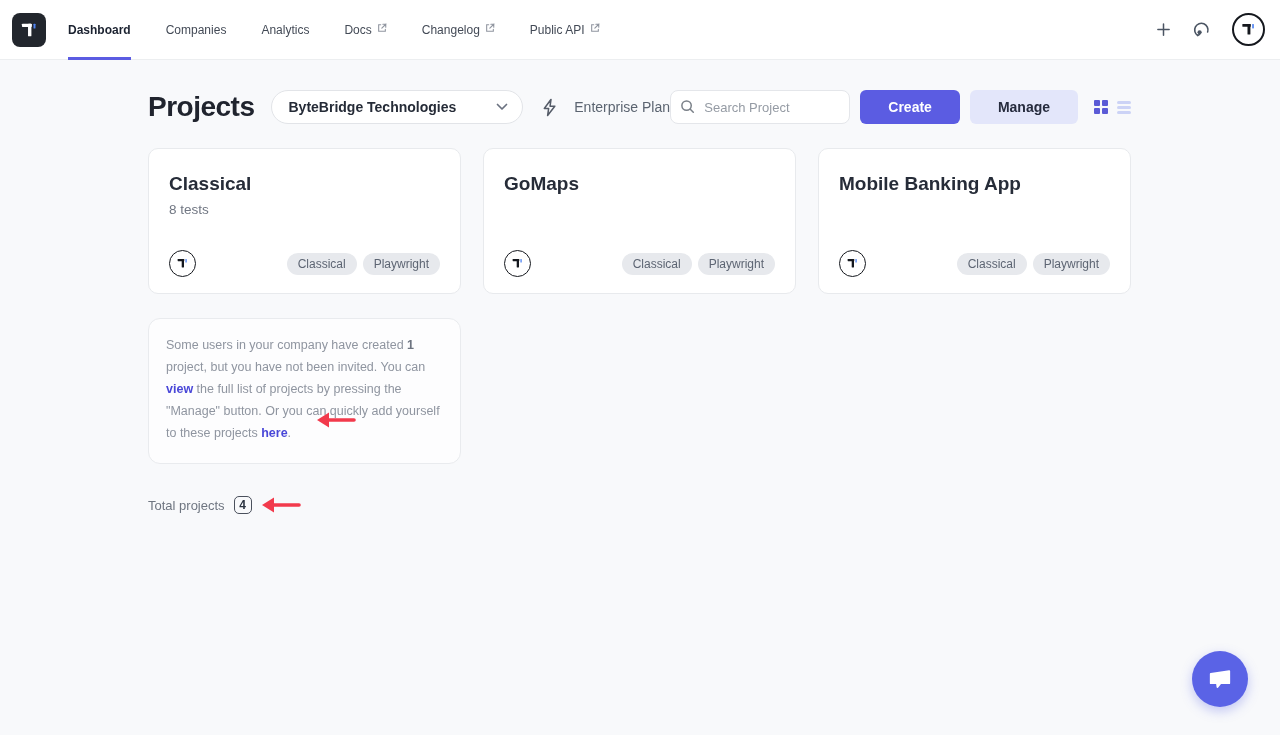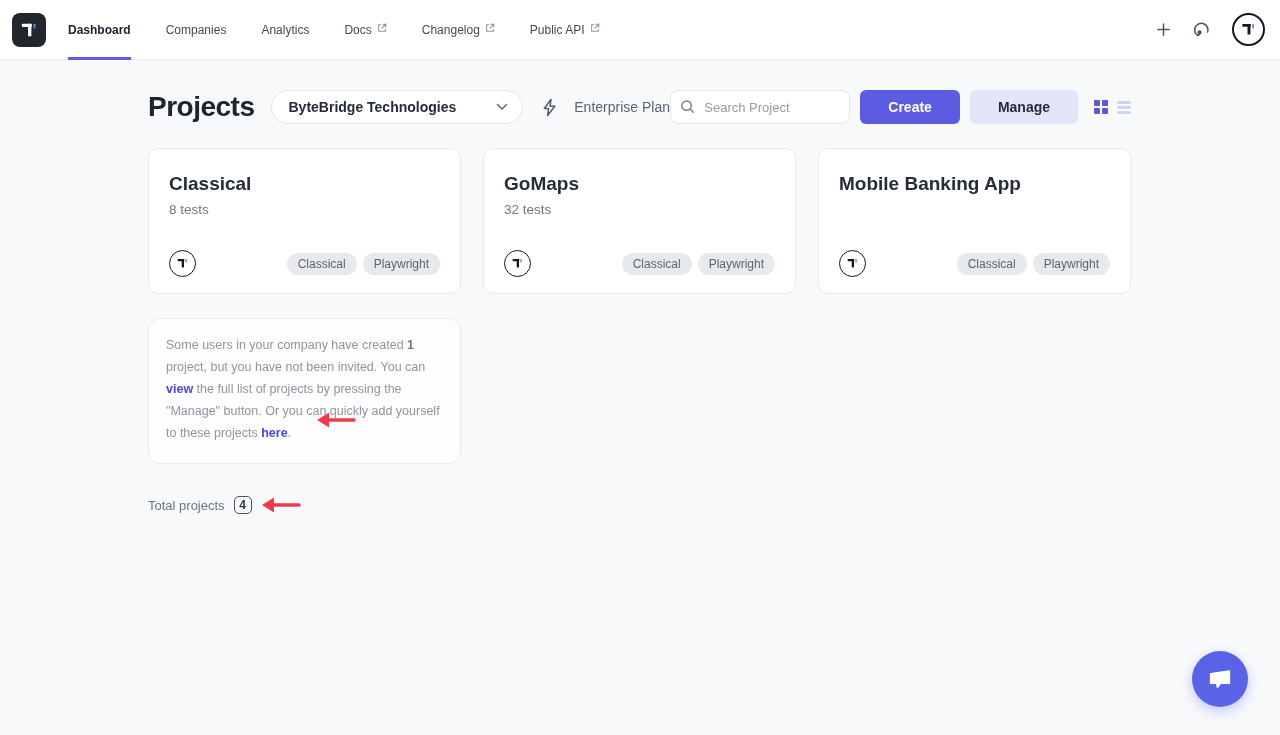--- a/index.html
+++ b/index.html
@@ -220,21 +220,20 @@
         </span>
         <span class="badges">
           <span class="badge">Classical</span>
           <span class="badge">Playwright</span>
         </span>
       </div>
     </div>
 
     <div class="card">
       <div class="card-title">GoMaps</div>
-      <div class="card-tests">32 tests</div>
       <div class="card-bottom">
         <span class="mini-logo">
           <svg width="15" height="15" viewBox="0 0 34 34">
               <rect x="6" y="7" width="15" height="5" rx="1" fill="#15181e"></rect>
               <rect x="15.2" y="7" width="5.2" height="19" rx="1" fill="#15181e"></rect>
               <rect x="23.6" y="7" width="3" height="8" rx="1" fill="#4f83f1"></rect>
             </svg>
         </span>
         <span class="badges">
           <span class="badge">Classical</span>

